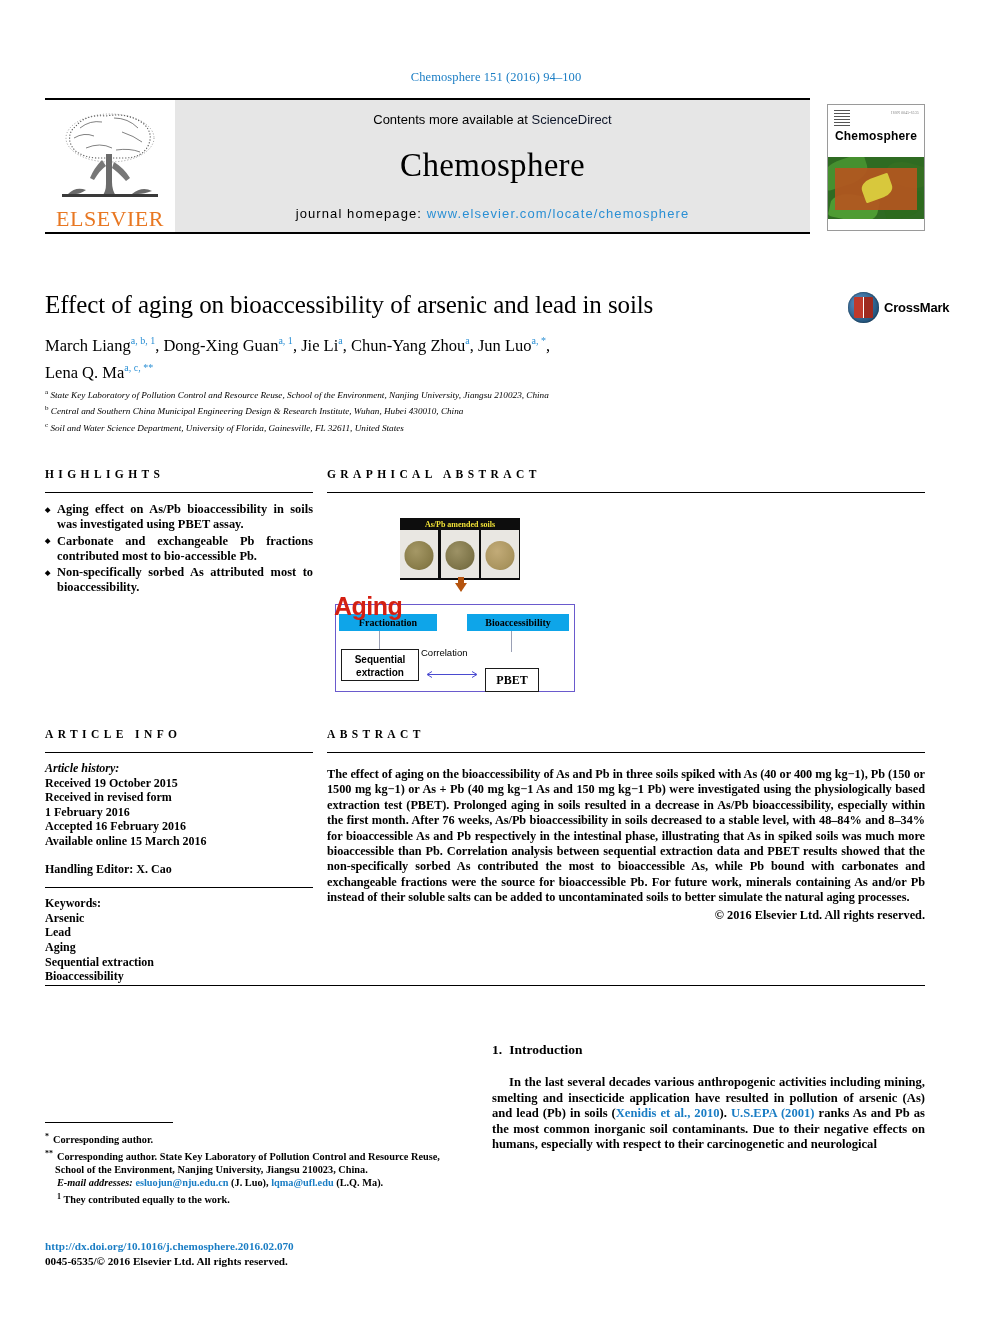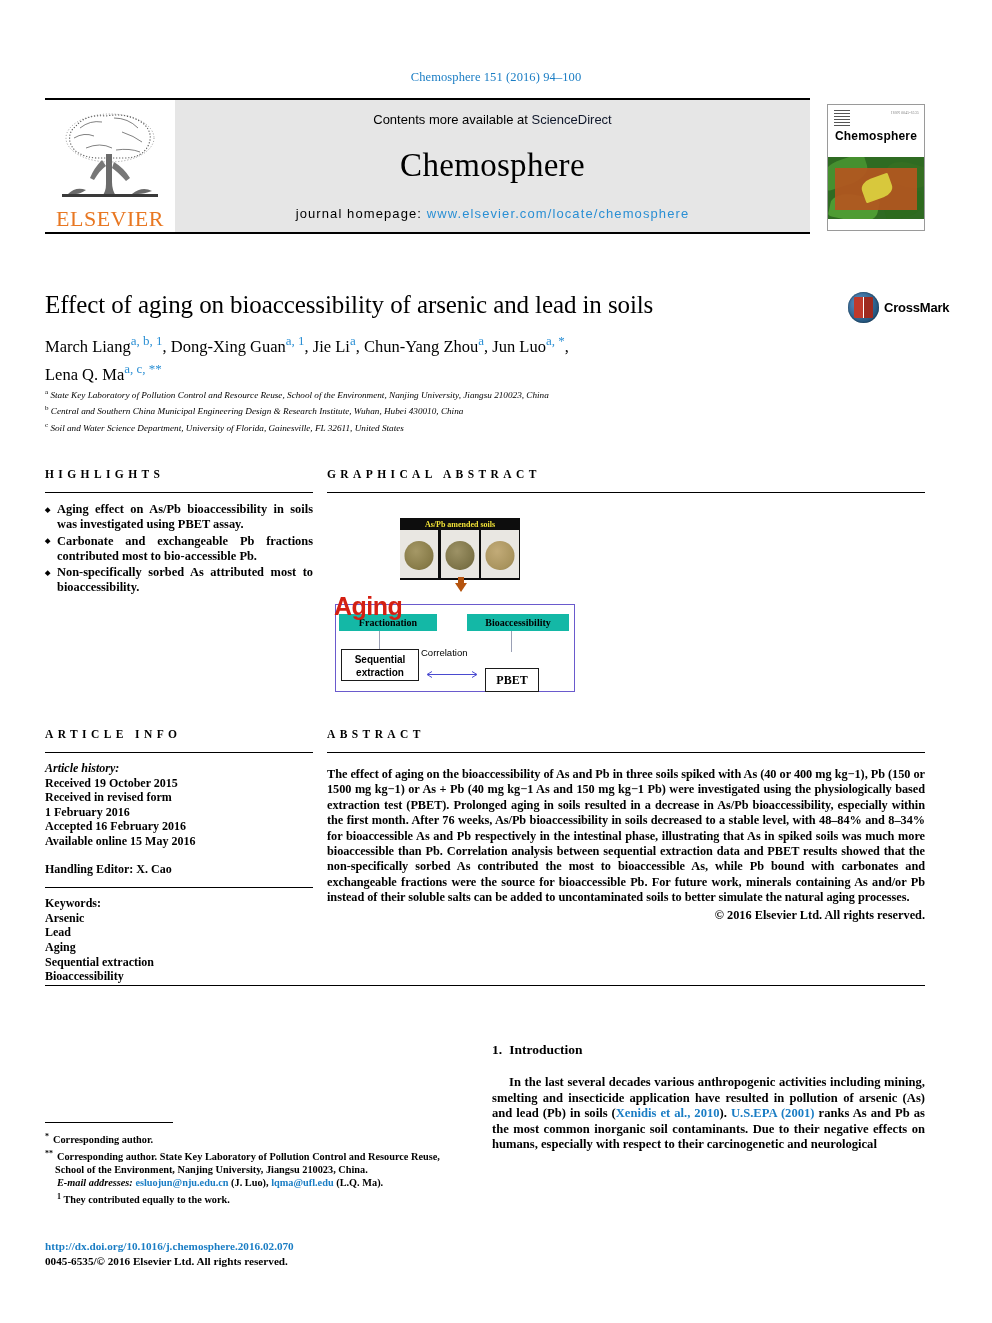--- a/index.html
+++ b/index.html
@@ -146,21 +146,21 @@
     font-size: 25px;
     font-family: "Liberation Serif", serif;
     letter-spacing: -0.1px;
   }
   .authors {
     position: absolute; left: 45px; top: 330px;
     width: 700px;
     font-size: 16.5px;
     line-height: 22px;
   }
-  .authors sup { color: #2a8fd4; font-size: 13px; }
+  .authors sup { color: #2a8fd4; font-size: 10px; }
   .affils {
     position: absolute; left: 45px; top: 386px;
     width: 790px;
     font-size: 9.2px;
     font-style: italic;
     line-height: 13.4px;
   }
   .affils sup { font-style: normal; font-size: 7px; }
 
   .crossmark {
@@ -276,21 +276,21 @@
   }
   .ga-box-outer {
     position: absolute; left: 6px; top: 95px;
     width: 240px; height: 88px;
     border: 1.4px solid #6a5acd;
     box-sizing: border-box;
     background: transparent;
   }
   .tanbox {
     position: absolute;
-    background: #14b8a6;
+    background: #0ea5e9;
     font-family: "Liberation Serif", serif;
     font-weight: bold;
     font-size: 10px;
     text-align: center;
     line-height: 17px;
     height: 17px;
   }
   .tan-frac { left: 10px; top: 105px; width: 98px; }
   .tan-bioacc { left: 138px; top: 105px; width: 102px; }
   .whitebox {
@@ -553,21 +553,21 @@
 
   <div class="ai-block">
     <div class="sec-head">ARTICLE INFO</div>
     <div class="rule"></div>
     <div class="ai-text">
       <div class="it">Article history:</div>
       <div>Received 19 October 2015</div>
       <div>Received in revised form</div>
       <div>1 February 2016</div>
       <div>Accepted 16 February 2016</div>
-      <div>Available online 15 May 2016</div>
+      <div>Available online 15 March 2016</div>
       <div class="ai-gap"></div>
       <div>Handling Editor: X. Cao</div>
     </div>
     <div class="rule2"></div>
     <div class="kw-text">
       <div class="it">Keywords:</div>
       <div>Arsenic</div>
       <div>Lead</div>
       <div>Aging</div>
       <div>Sequential extraction</div>

